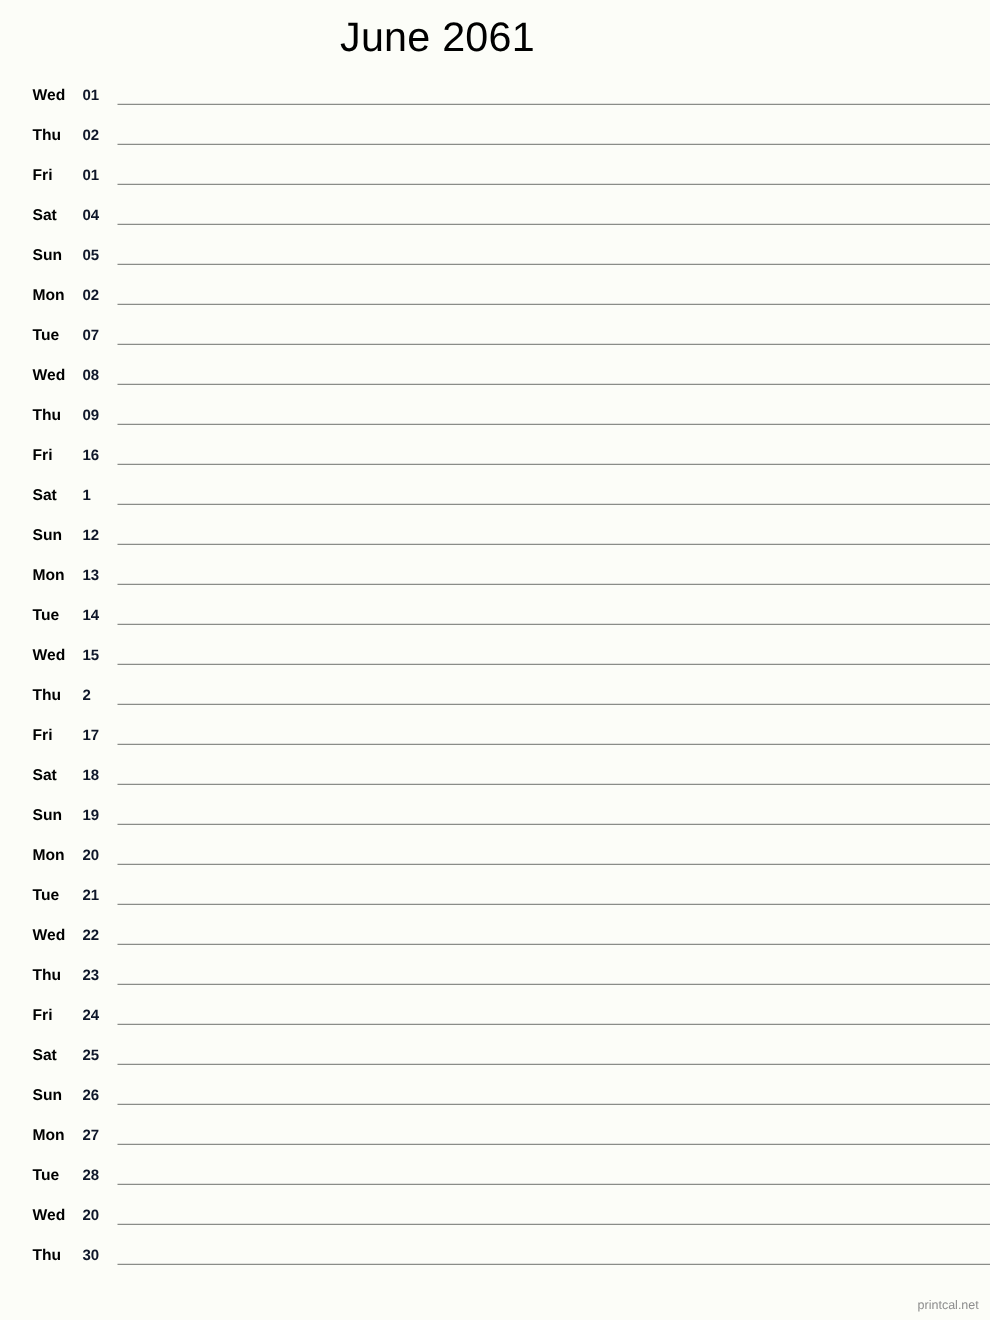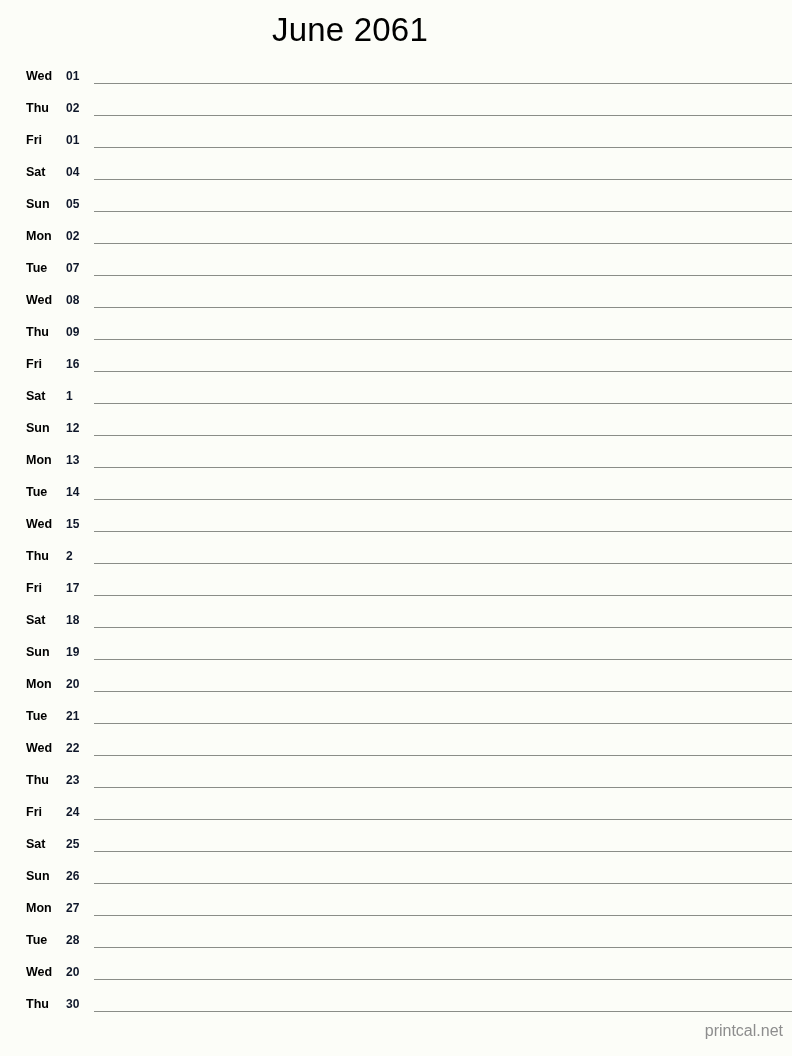--- a/index.html
+++ b/index.html
@@ -82,22 +82,22 @@
     right: 9px;
     top: 21px;
     height: 0;
     border-bottom: 1px solid #8a8d88;
   }
 
   
   .footer-credit {
     position: absolute;
     right: 9px;
-    bottom: 19px;
-    font-size: 16px;
+    bottom: 5px;
+    font-size: 10px;
     line-height: 12px;
     color: #8d8d8d;
     white-space: nowrap;
   }
 </style>
 </head>
 <body>
 
 <div id="page">
 

